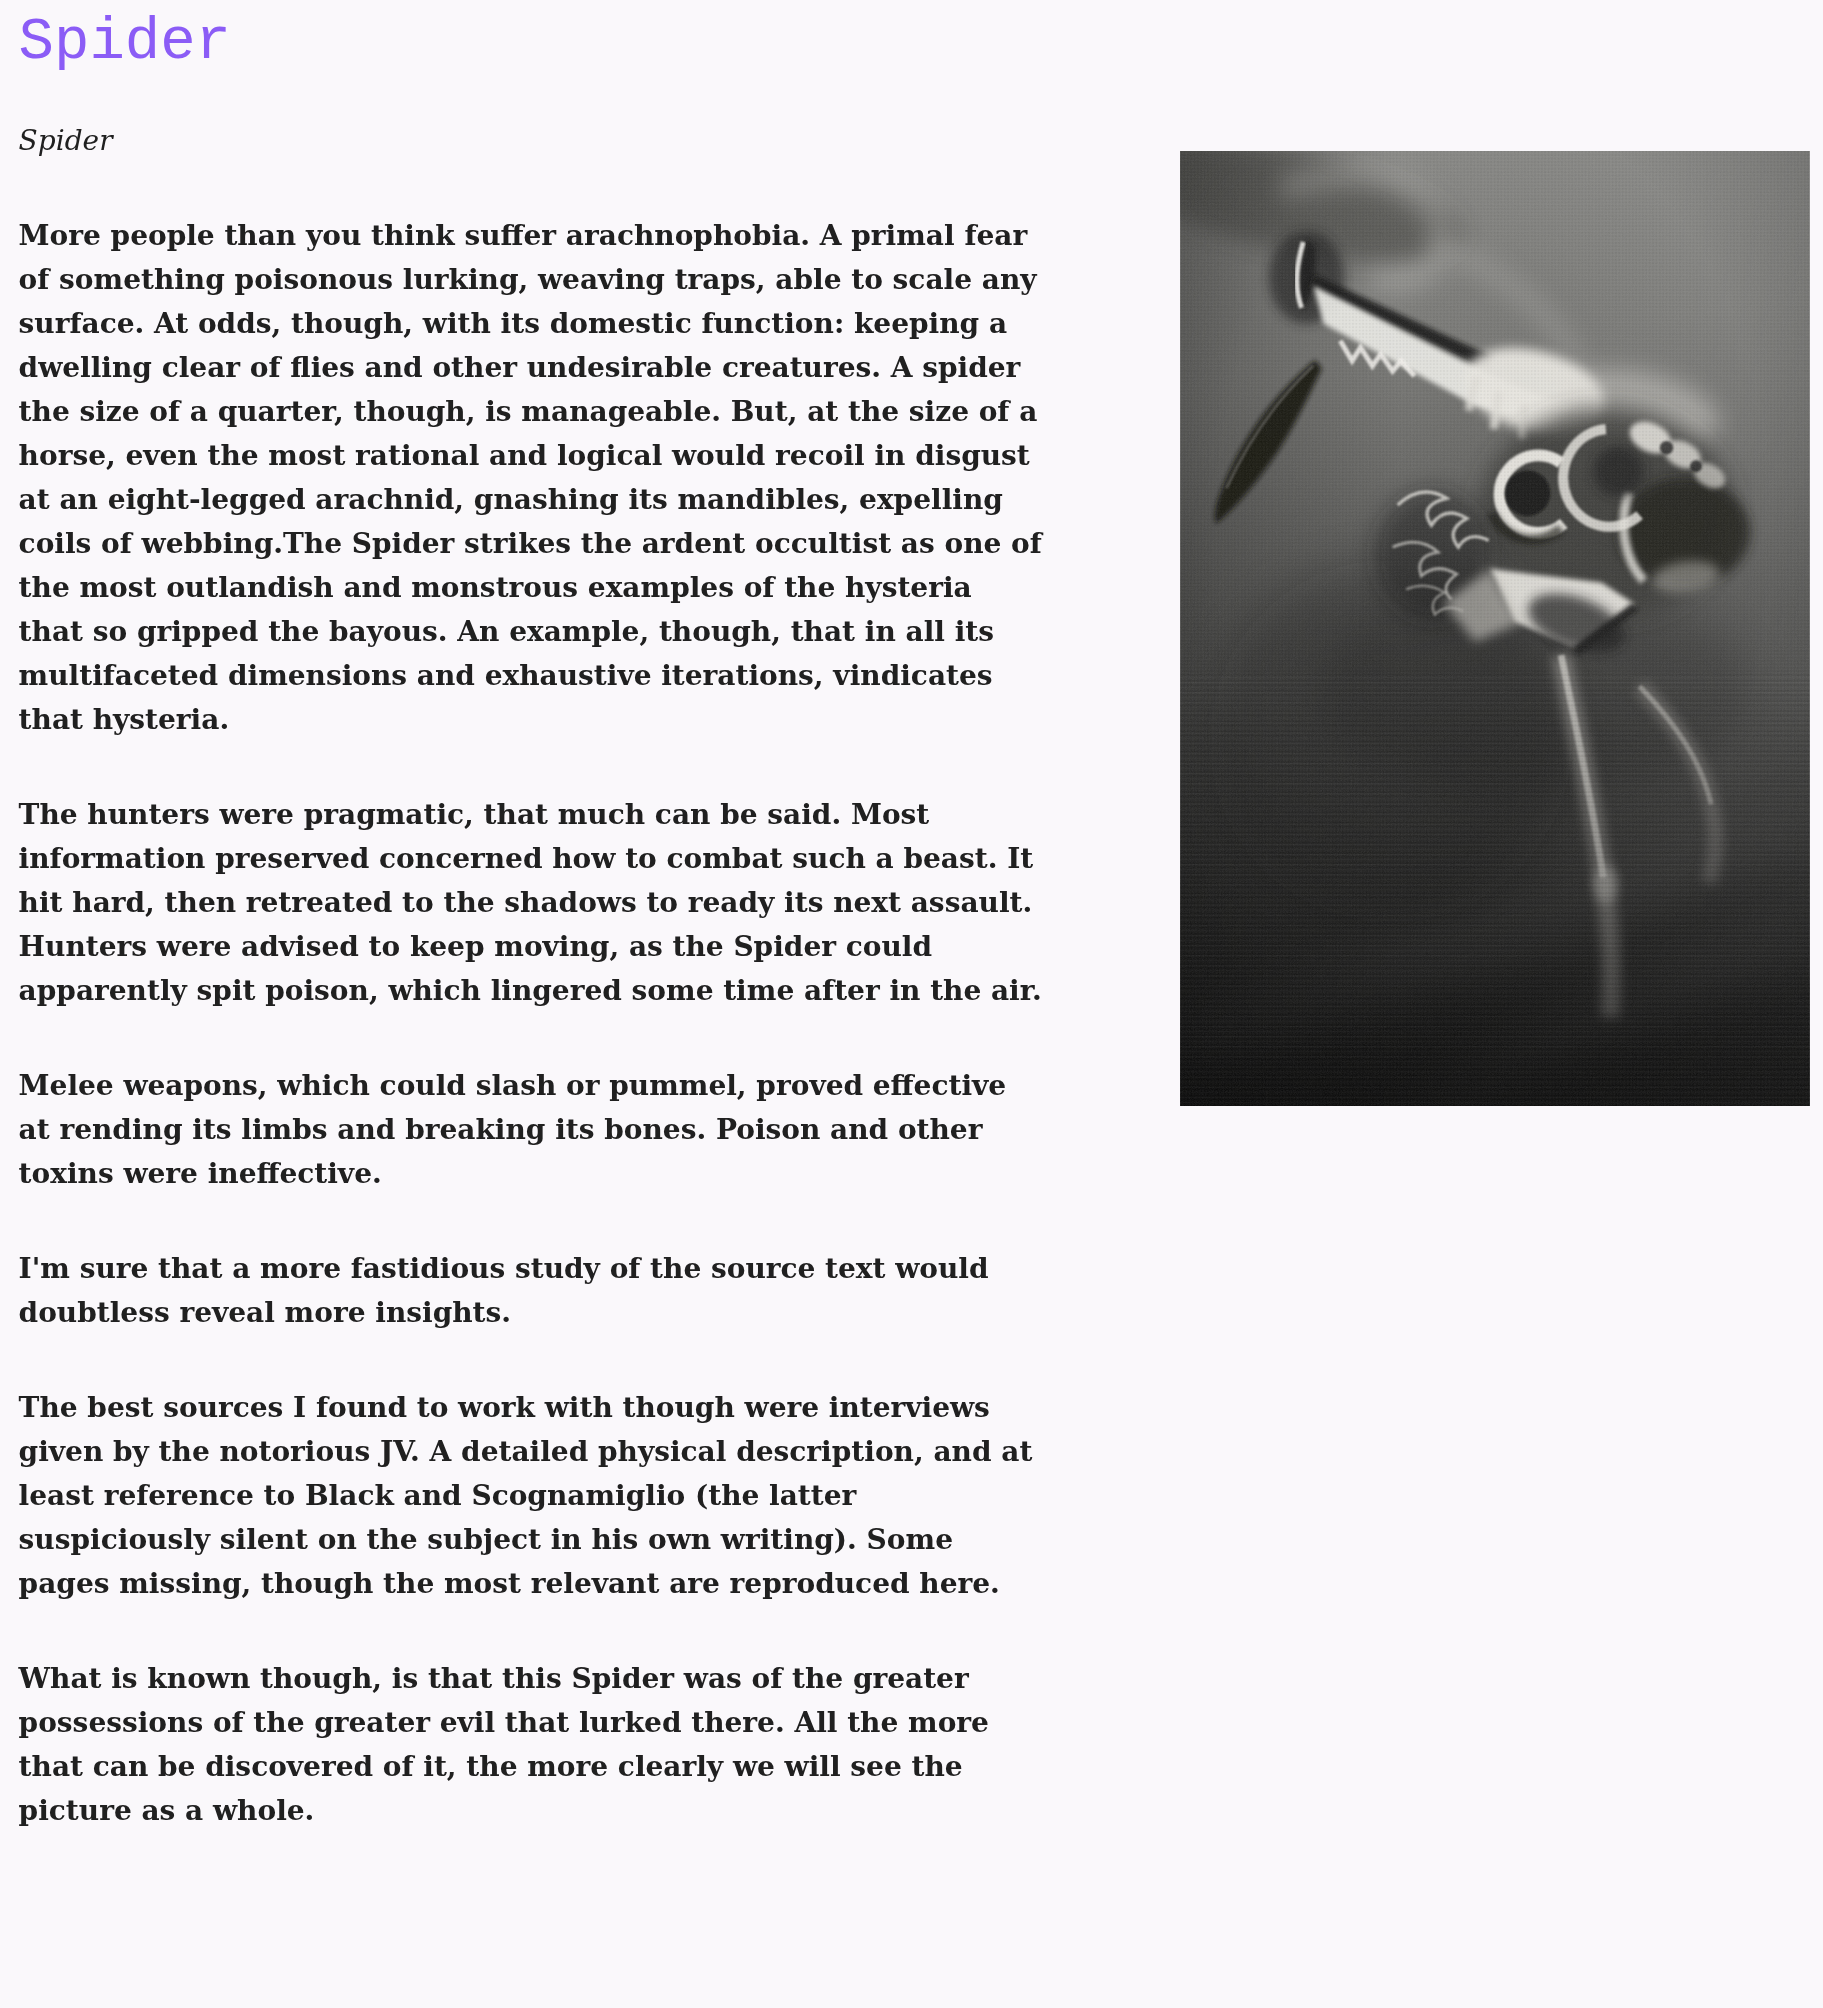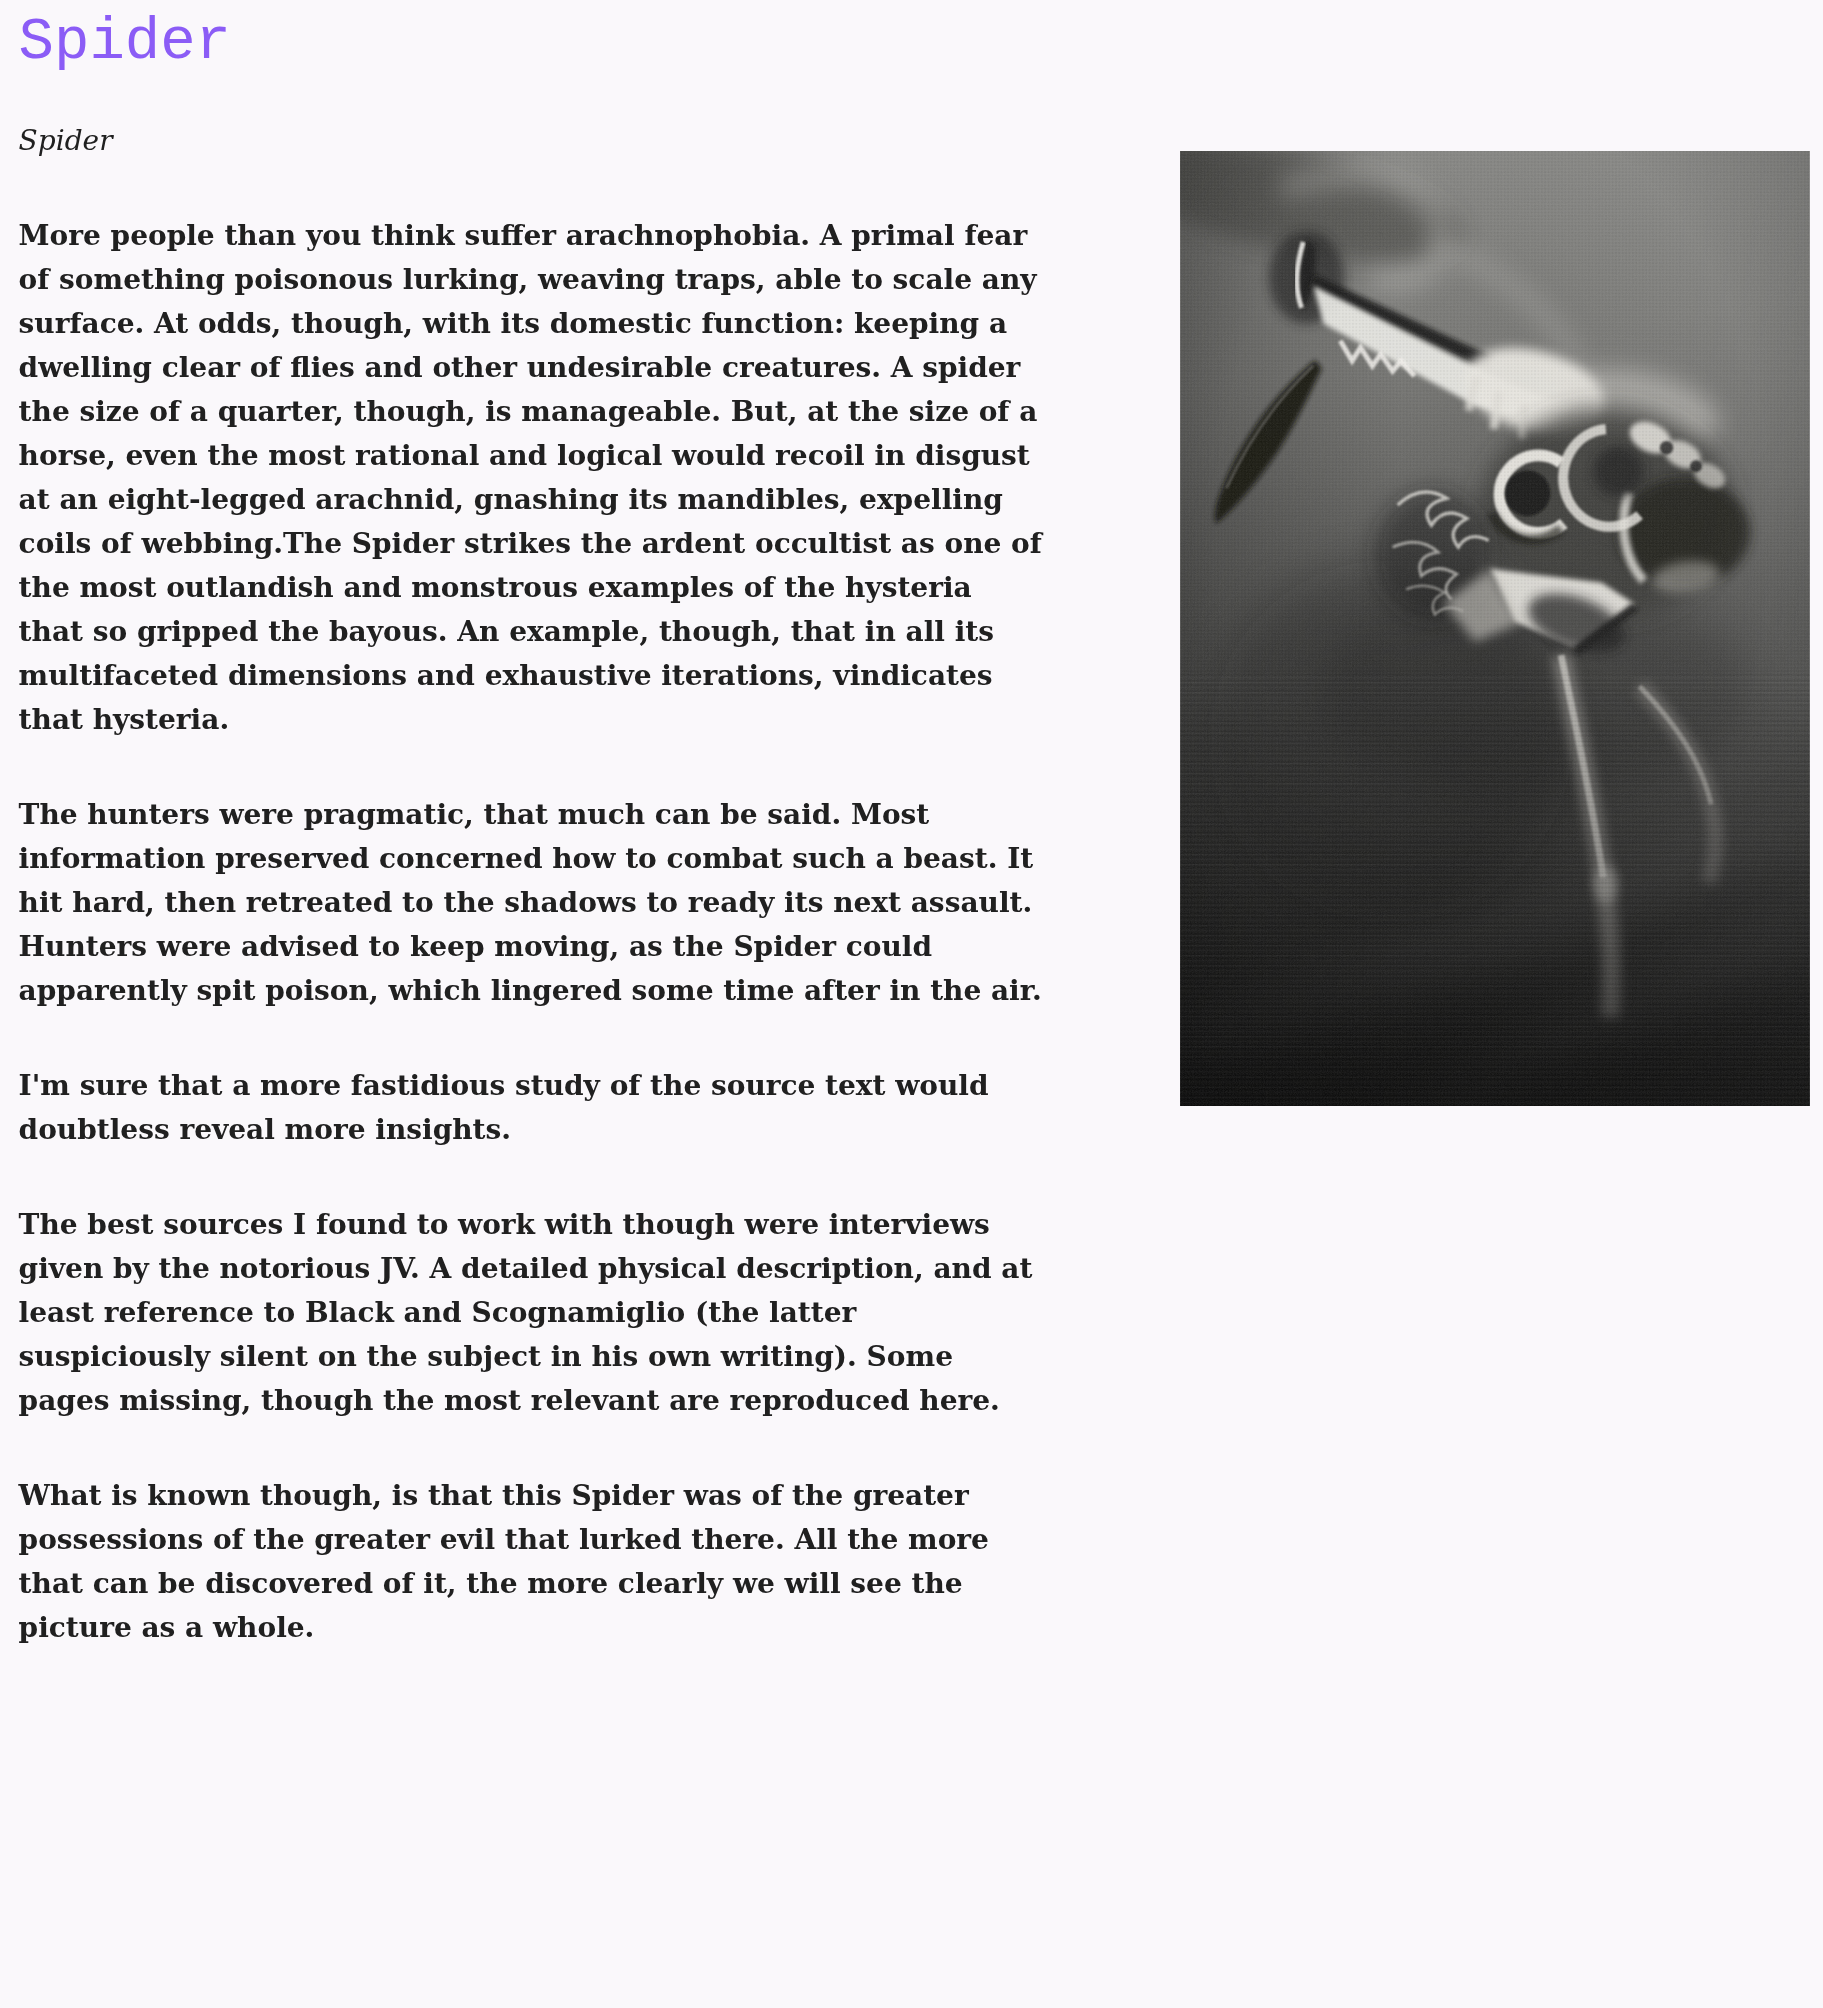--- a/index.html
+++ b/index.html
@@ -61,20 +61,21 @@
 <main class="content">
   <h1 class="title">Spider</h1>
 
   <div class="subtitle">
     <div>Spider</div>
   </div>
 
   <div class="body-text">
     <p>More people than you think suffer arachnophobia. A primal fear of something poisonous lurking, weaving traps, able to scale any surface. At odds, though, with its domestic function: keeping a dwelling clear of flies and other undesirable creatures. A spider the size of a quarter, though, is manageable. But, at the size of a horse, even the most rational and logical would recoil in disgust at an eight-legged arachnid, gnashing its mandibles, expelling coils of webbing.The Spider strikes the ardent occultist as one of the most outlandish and monstrous examples of the hysteria that so gripped the bayous. An example, though, that in all its multifaceted dimensions and exhaustive iterations, vindicates that hysteria.</p>
     <p>The hunters were pragmatic, that much can be said. Most information preserved concerned how to combat such a beast. It hit hard, then retreated to the shadows to ready its next assault. Hunters were advised to keep moving, as the Spider could apparently spit poison, which lingered some time after in the air.</p>
+    <p>Melee weapons, which could slash or pummel, proved effective at rending its limbs and breaking its bones. Poison and other toxins were ineffective.</p>
     <p>I'm sure that a more fastidious study of the source text would doubtless reveal more insights.</p>
     <p>The best sources I found to work with though were interviews given by the notorious JV. A detailed physical description, and at least reference to Black and Scognamiglio (the latter suspiciously silent on the subject in his own writing). Some pages missing, though the most relevant are reproduced here.</p>
     <p>What is known though, is that this Spider was of the greater possessions of the greater evil that lurked there. All the more that can be discovered of it, the more clearly we will see the picture as a whole.</p>
   </div>
 </main>
 
 <figure class="photo">
   <svg width="630" height="955" viewBox="0 0 747 1133" xmlns="http://www.w3.org/2000/svg" role="img" aria-label="spider photo">
     <defs>
       <linearGradient id="bg" x1="0" y1="0" x2="0.1" y2="1">

